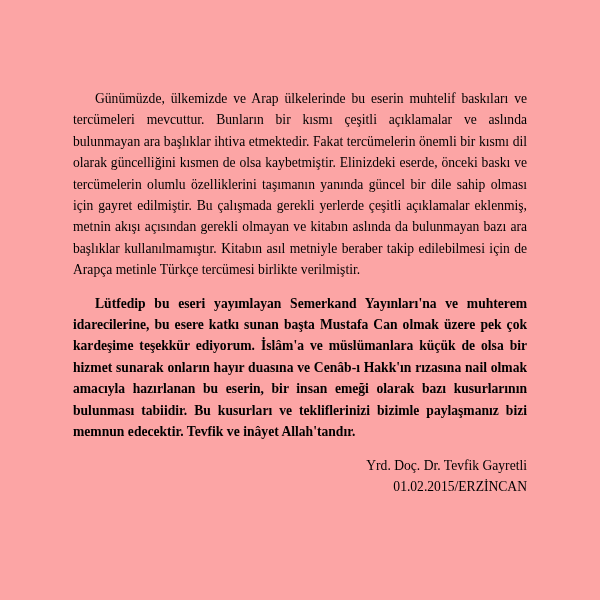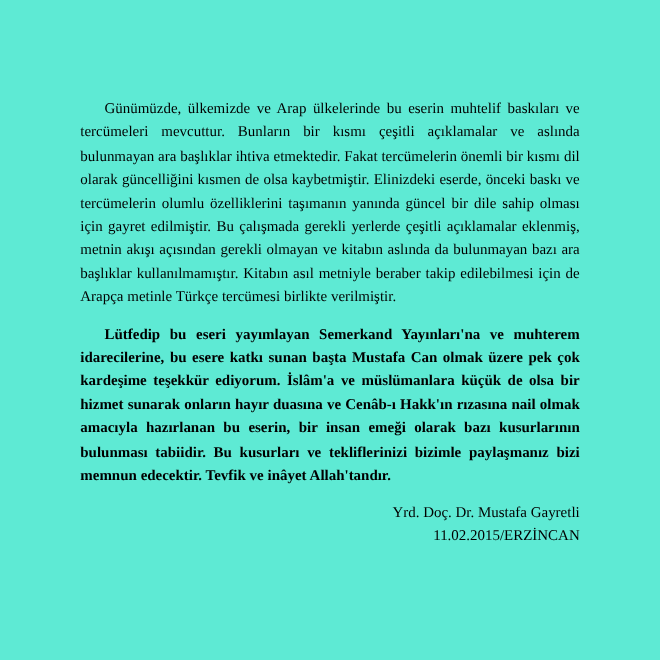--- a/index.html
+++ b/index.html
@@ -14,21 +14,21 @@
     background: #ffffff;
     font-family: "Liberation Serif", "DejaVu Serif", serif;
     color: #000000;
     overflow: hidden;
   }
 
   .page {
     position: relative;
     width: 600px;
     height: 600px;
-    background: #5eead4;
+    background: #fca5a5;
     box-sizing: border-box;
   }
 
   .text-block {
     position: absolute;
     left: 73px;
     top: 88px;
     width: 454px;
   }
 
@@ -67,17 +67,17 @@
 <body>
 
 <div class="page">
 
   <div class="text-block">
     <p class="body-par">Günümüzde, ülkemizde ve Arap ülkelerinde bu eserin muhtelif baskıları ve tercümeleri mevcuttur. Bunların bir kısmı çeşitli açıklamalar ve aslında bulunmayan ara başlıklar ihtiva etmektedir. Fakat tercümelerin önemli bir kısmı dil olarak güncelliğini kısmen de olsa kaybetmiştir. Elinizdeki eserde, önceki baskı ve tercümelerin olumlu özelliklerini taşımanın yanında güncel bir dile sahip olması için gayret edilmiştir. Bu çalışmada gerekli yerlerde çeşitli açıklamalar eklenmiş, metnin akışı açısından gerekli olmayan ve kitabın aslında da bulunmayan bazı ara başlıklar kullanılmamıştır. Kitabın asıl metniyle beraber takip edilebilmesi için de Arapça metinle Türkçe tercümesi birlikte verilmiştir.</p>
     <p class="body-par">Lütfedip bu eseri yayımlayan Semerkand Yayınları'na ve muhterem idarecilerine, bu esere katkı sunan başta Mustafa Can olmak üzere pek çok kardeşime teşekkür ediyorum. İslâm'a ve müslümanlara küçük de olsa bir hizmet sunarak onların hayır duasına ve Cenâb-ı Hakk'ın rızasına nail olmak amacıyla hazırlanan bu eserin, bir insan emeği olarak bazı kusurlarının bulunması tabiidir. Bu kusurları ve tekliflerinizi bizimle paylaşmanız bizi memnun edecektir. Tevfik ve inâyet Allah'tandır.</p>
   </div>
 
   <div class="signature">
-    <div class="sig-line">Yrd. Doç. Dr. Mustafa Gayretli</div>
-    <div class="sig-line">11.02.2015/ERZİNCAN</div>
+    <div class="sig-line">Yrd. Doç. Dr. Tevfik Gayretli</div>
+    <div class="sig-line">01.02.2015/ERZİNCAN</div>
   </div>
 
 </div>
 
 </body></html>

